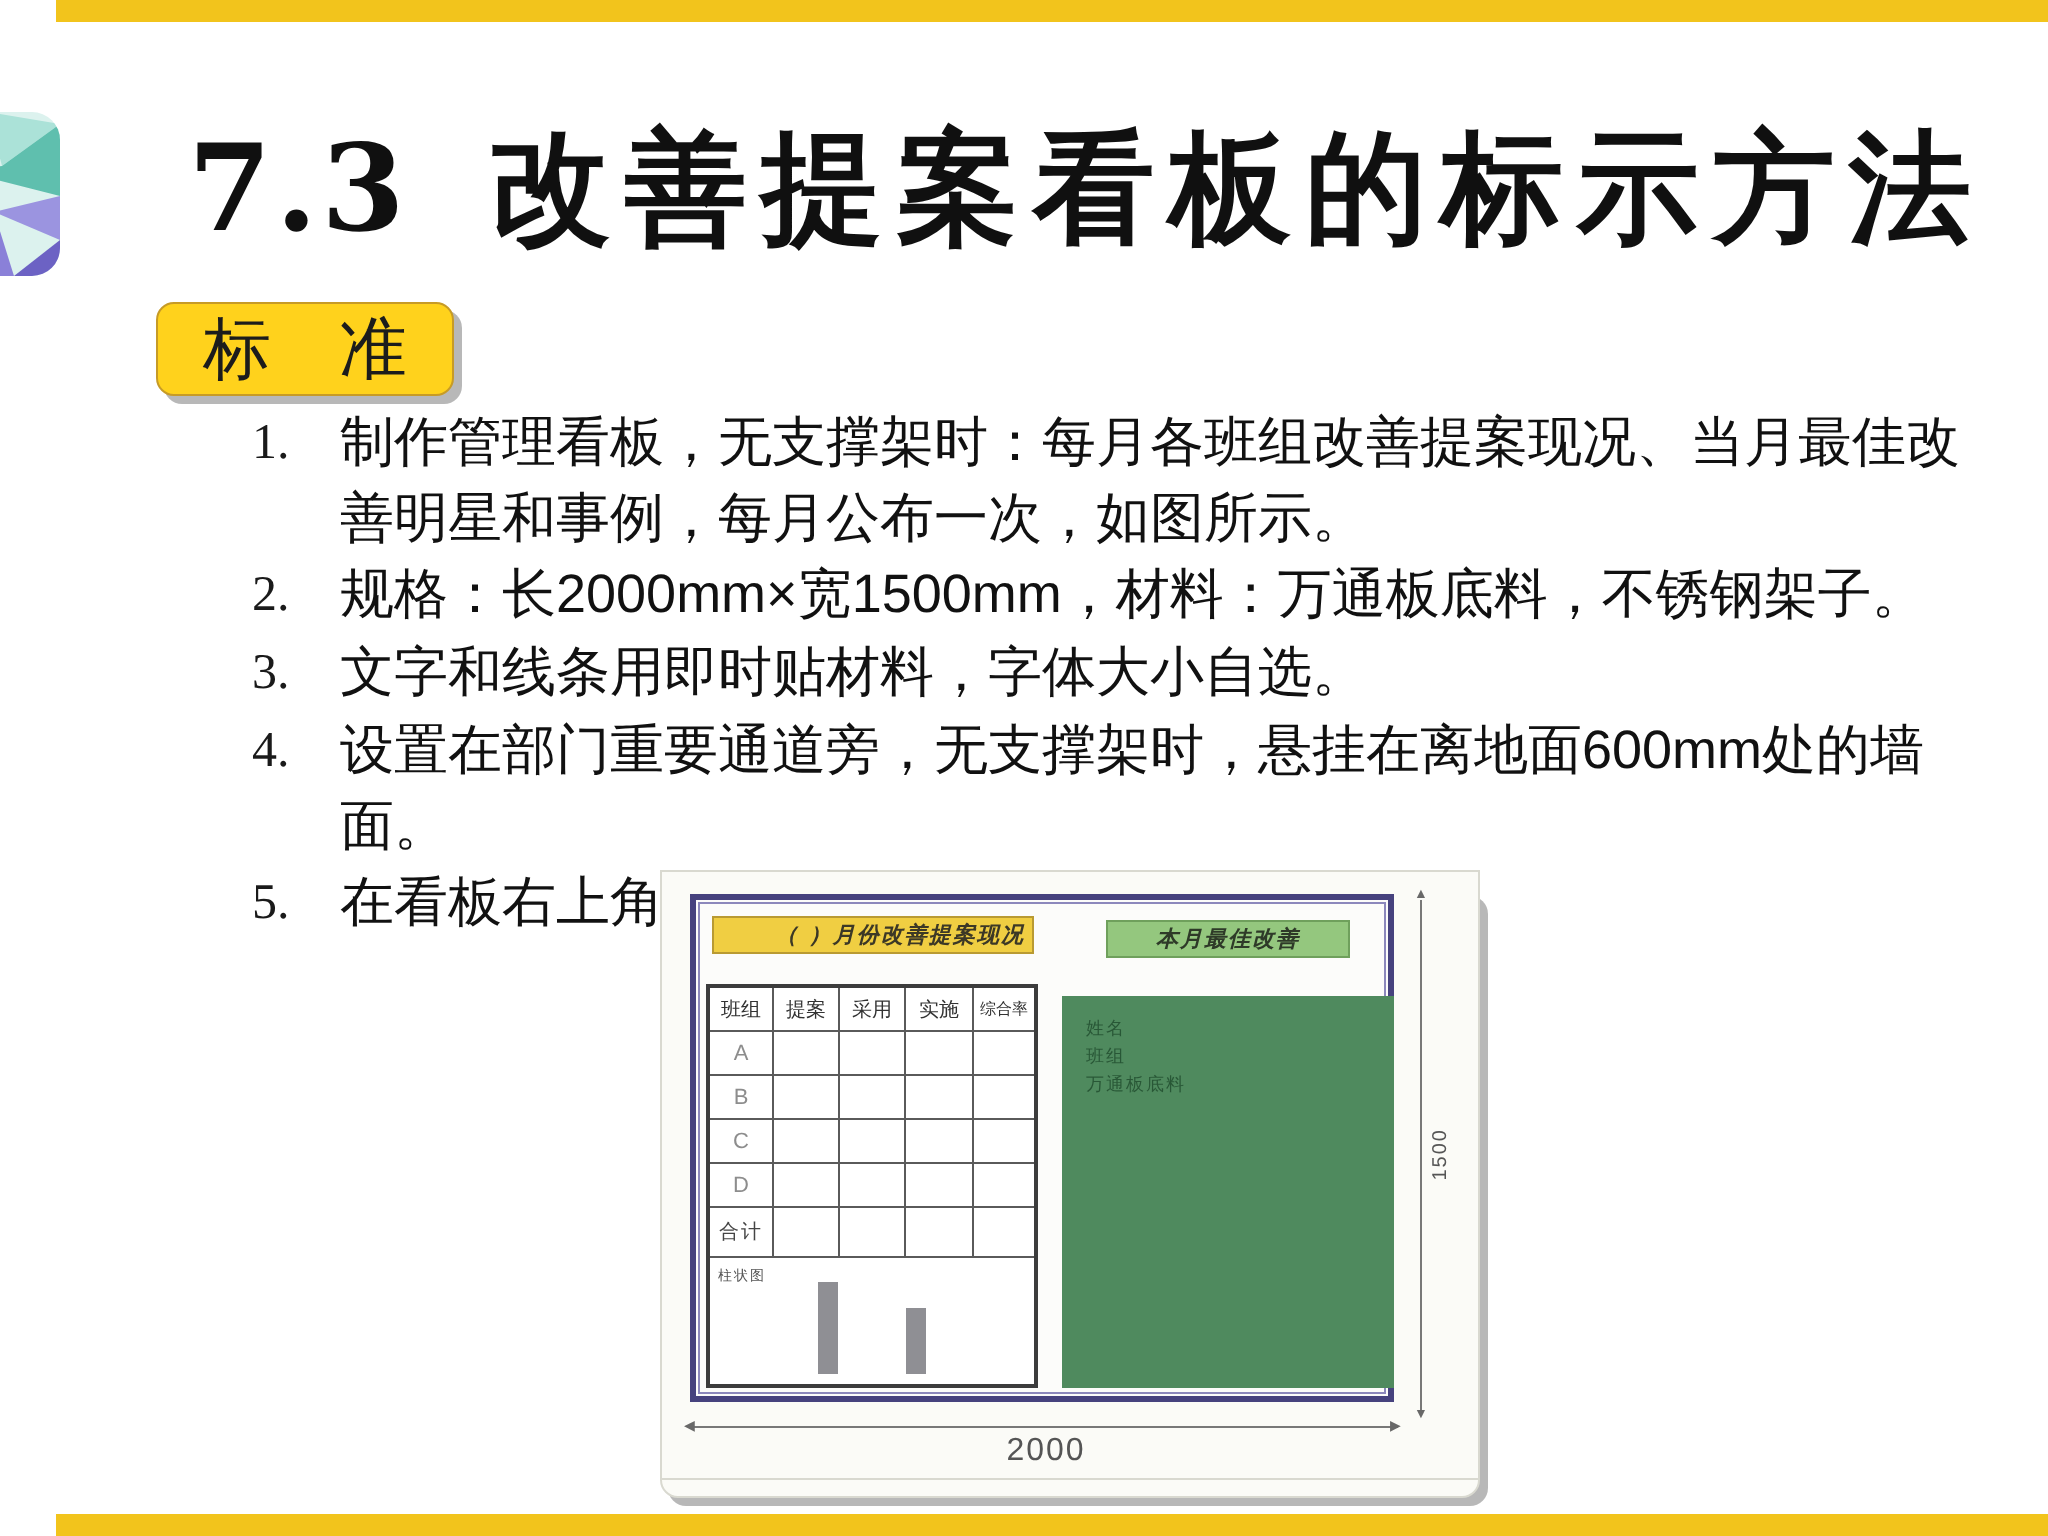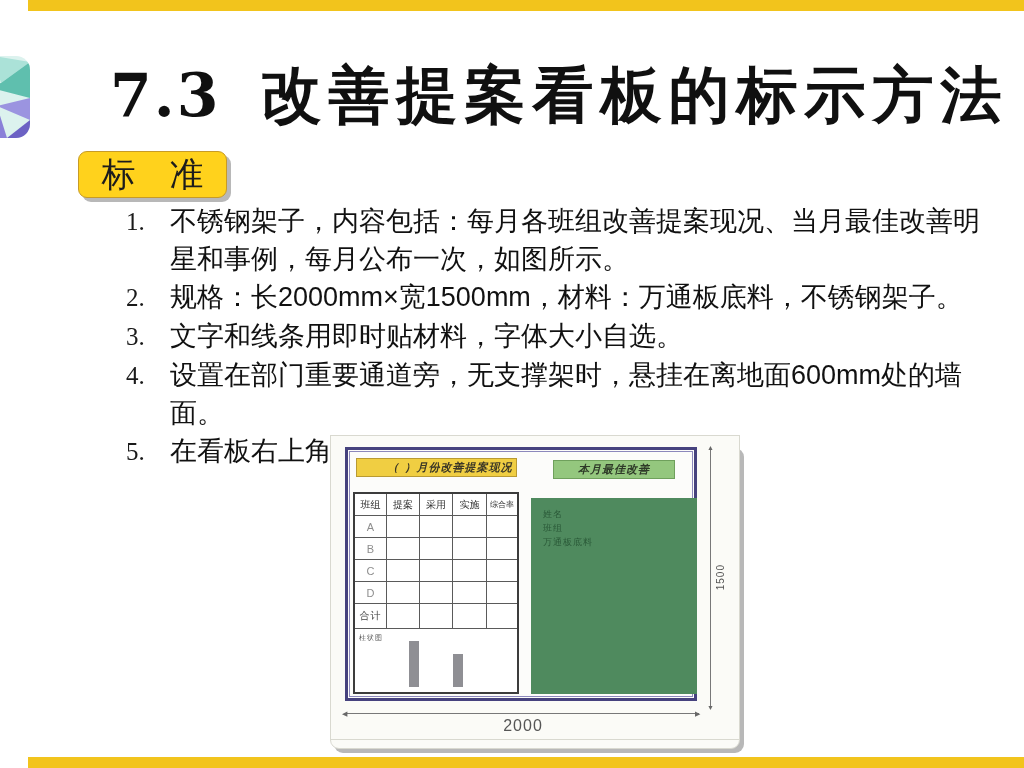--- a/index.html
+++ b/index.html
@@ -11,21 +11,21 @@
   .edgebar{position:absolute;left:28px;width:996px;height:11px;background:#F2C41C;}
   .edgebar.top{top:0;}
   .edgebar.bottom{top:757px;}
 
   
   .logo{position:absolute;left:-36px;top:56px;width:66px;height:82px;border-radius:14px;overflow:hidden;}
   .logo svg{display:block;width:100%;height:100%;}
 
   
   .title{position:absolute;left:94px;top:56px;display:flex;align-items:flex-start;gap:40px;
-    font-family:"DejaVu Serif",serif;font-weight:600;color:#101010;margin-left:16px;}
+    font-family:"DejaVu Serif",serif;font-weight:600;color:#101010;}
   .title-num{font-size:60px;line-height:78px;letter-spacing:2px;}
   .title-text{font-size:61px;line-height:78px;letter-spacing:7px;white-space:nowrap;}
 
   
   .badge{position:absolute;left:78px;width:147px;height:45px;background:#FFD21C;
     border:1px solid #C79B26;border-radius:9px;box-shadow:4px 4px 0 rgba(125,125,125,0.55);
     display:flex;align-items:center;justify-content:center;font-size:34px;color:#1c1c1c;
     font-family:"DejaVu Serif",serif;}
   .badge.standard{top:151px;}
   .badge.diagram{top:444px;}
@@ -107,21 +107,21 @@
   <span class="title-text">改善提案看板的标示方法</span>
 </div>
 
 <div class="badge standard">
   <span>标　准</span>
 </div>
 
 <div class="list">
   <div class="list-item">
     <span class="list-num">1.</span>
-    <span class="list-text">不锈钢架子，内容包括：每月各班组改善提案现况、当月最佳改善明星和事例，每月公布一次，如图所示。</span>
+    <span class="list-text">制作管理看板，无支撑架时：每月各班组改善提案现况、当月最佳改善明星和事例，每月公布一次，如图所示。</span>
   </div>
   <div class="list-item">
     <span class="list-num">2.</span>
     <span class="list-text">规格：长2000mm×宽1500mm，材料：万通板底料，不锈钢架子。</span>
   </div>
   <div class="list-item">
     <span class="list-num">3.</span>
     <span class="list-text">文字和线条用即时贴材料，字体大小自选。</span>
   </div>
   <div class="list-item">

